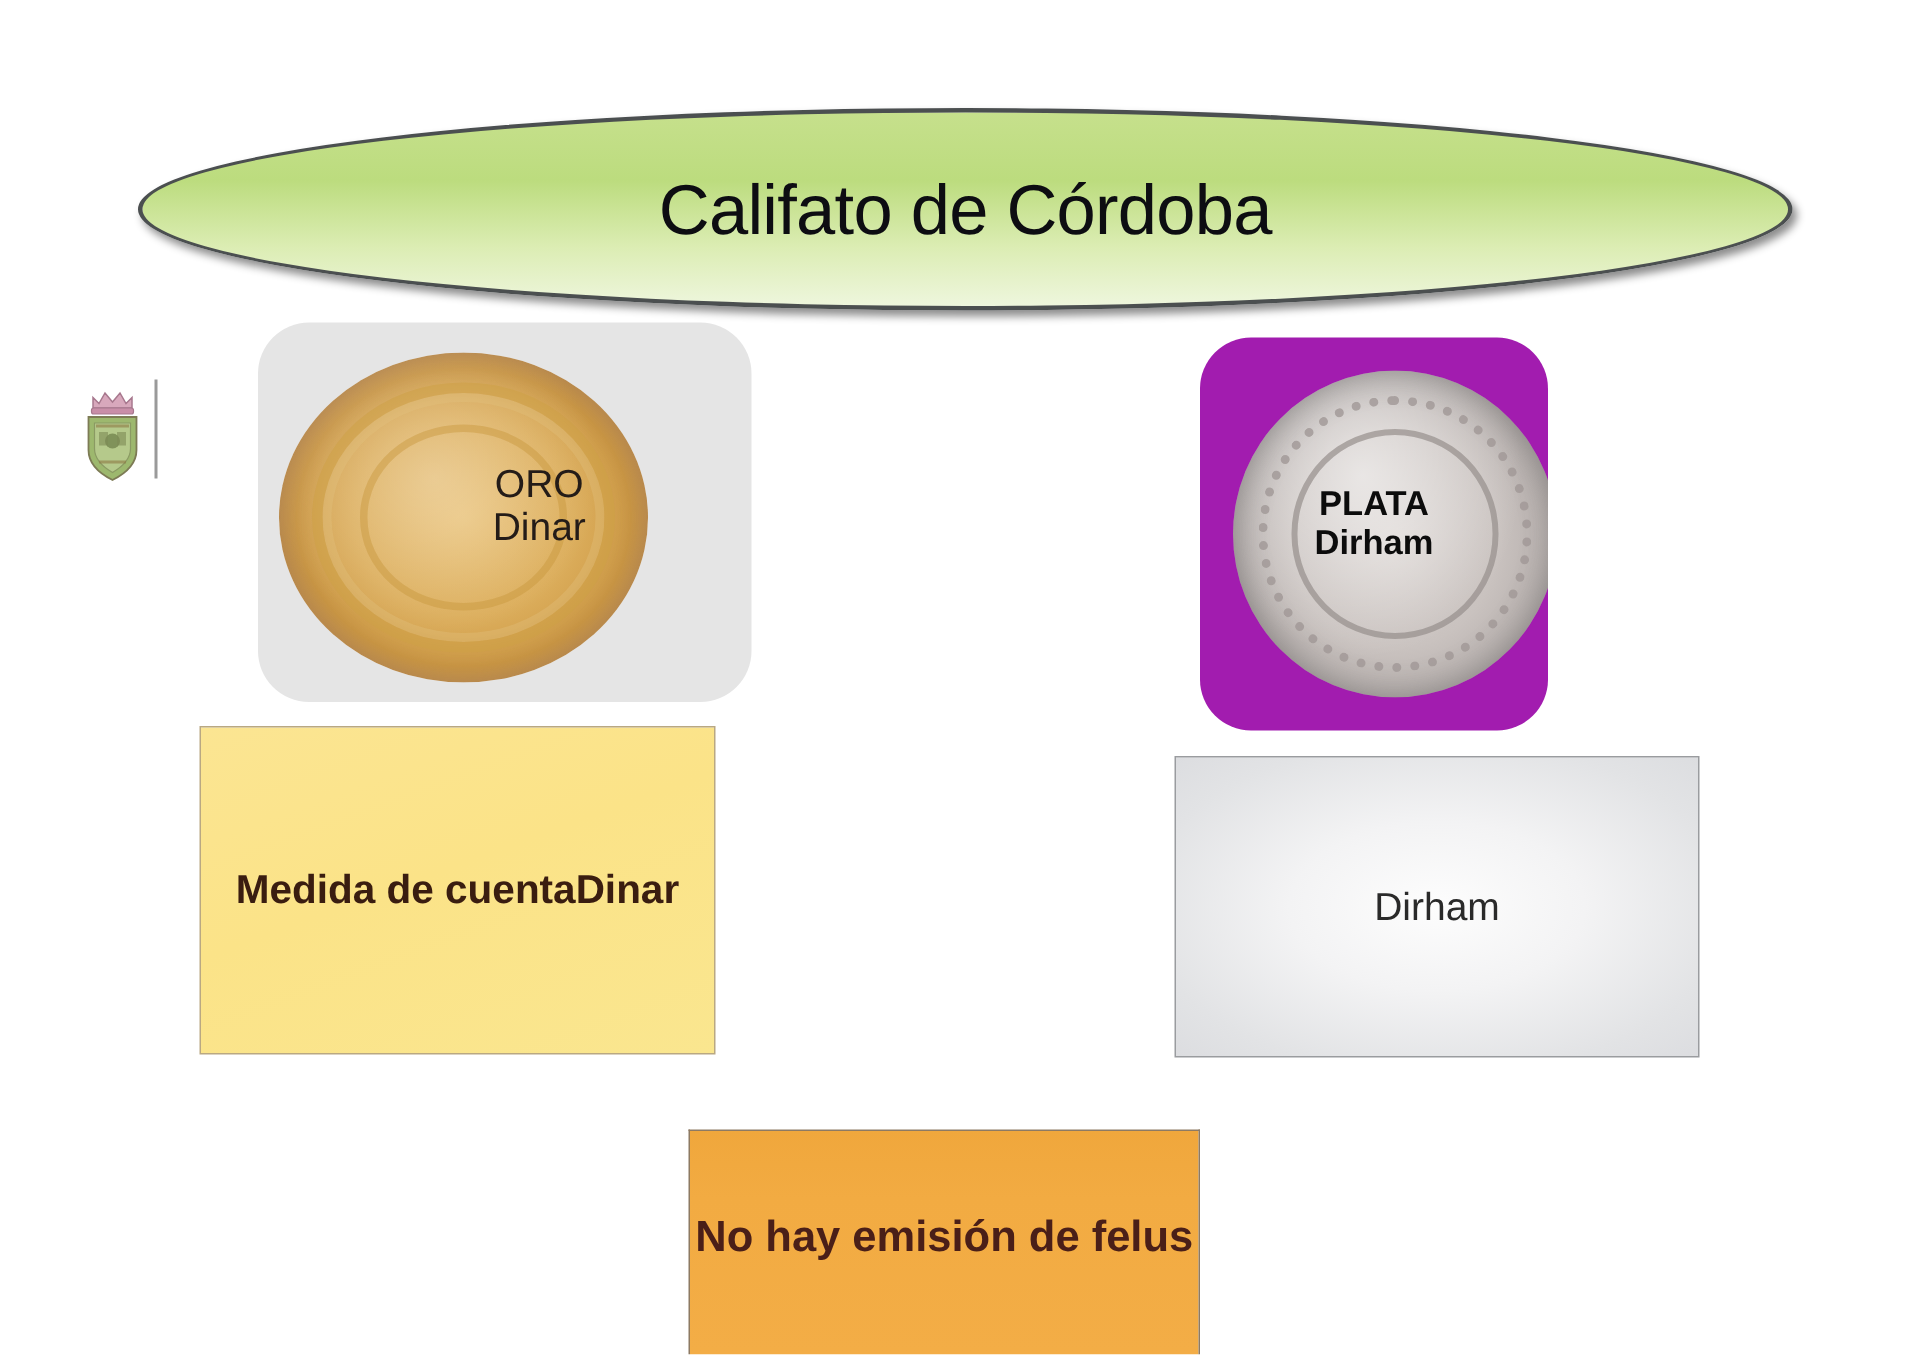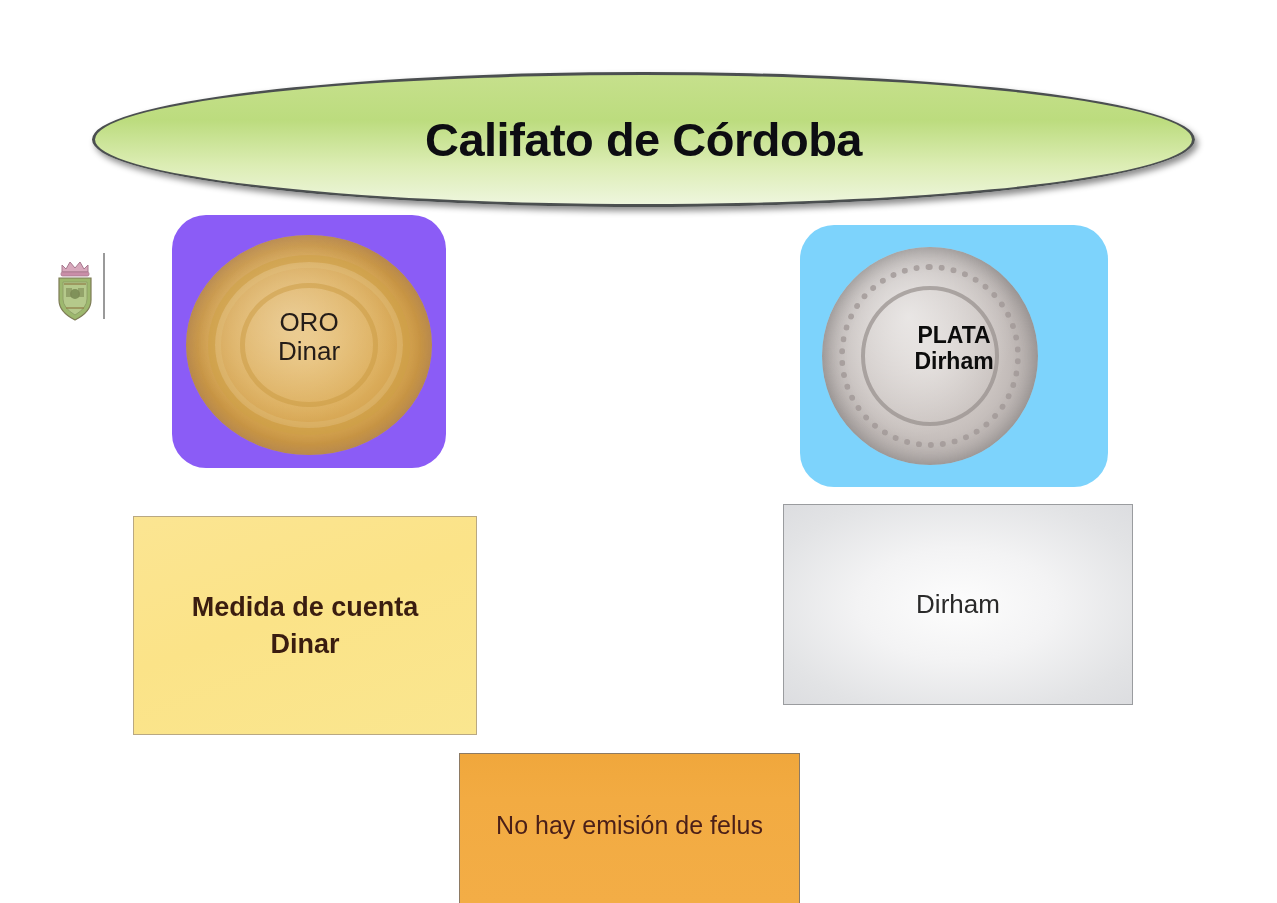--- a/index.html
+++ b/index.html
@@ -30,21 +30,20 @@
     display: flex;
     align-items: center;
     justify-content: center;
   }
   .title-text {
     font-size: 47px;
     color: #0d0d12;
     letter-spacing: -0.5px;
     line-height: 1;
     white-space: nowrap;
-    font-weight: bold;
   }
 
   
   .crest {
     position: absolute;
     left: 52px;
     top: 252px;
     width: 46px;
     height: 72px;
   }
@@ -59,30 +58,31 @@
 
   
   .coin-panel {
     position: absolute;
     border-radius: 34px;
     overflow: hidden;
   }
   .coin-gold {
     left: 172px;
     top: 215px;
-    width: 274px;
+    width: 306px;
     height: 253px;
-    background: #8b5cf6;
+    background: #e5e5e5;
+    padding-left: 23px;
   }
   .coin-silver {
     left: 800px;
     top: 225px;
-    width: 308px;
+    width: 232px;
     height: 262px;
-    background: #7dd3fc;
+    background: #a21caf;
   }
 
   .coin-disc {
     position: absolute;
     border-radius: 50%;
   }
   
   .disc-gold {
     left: 14px;
     top: 20px;
@@ -156,24 +156,23 @@
   .box-yellow {
     position: absolute;
     left: 133px;
     top: 484px;
     width: 344px;
     height: 219px;
     background: linear-gradient(160deg, #fbe592 0%, #fbe388 45%, #fae68f 100%);
     border: 1px solid #b9a882;
     box-sizing: border-box;
     display: flex;
-    flex-direction: column;
-    align-items: center;
-    justify-content: center;
-    margin-top: 32px;
+    flex-direction: row;
+    align-items: center;
+    justify-content: center;
   }
   .box-yellow .line {
     font-size: 27px;
     font-weight: bold;
     color: #3a1d10;
     line-height: 1.36;
     white-space: nowrap;
   }
 
   
@@ -205,22 +204,22 @@
     background: linear-gradient(180deg, #f0a73c 0%, #f2ab42 30%, #f3ad46 100%);
     border-left: 1px solid #8d7a63;
     border-top: 1px solid #8d7a63;
     border-right: 1px solid #8d7a63;
     box-sizing: border-box;
     display: flex;
     align-items: center;
     justify-content: center;
   }
   .box-orange .line {
-    font-size: 25px;
-    font-weight: normal;
+    font-size: 29px;
+    font-weight: bold;
     color: #4a1f18;
     white-space: nowrap;
     margin-top: -6px;
   }
 </style>
 </head>
 <body>
 
 <div class="title-ellipse">
   <div class="title-text">Califato de Córdoba</div>

